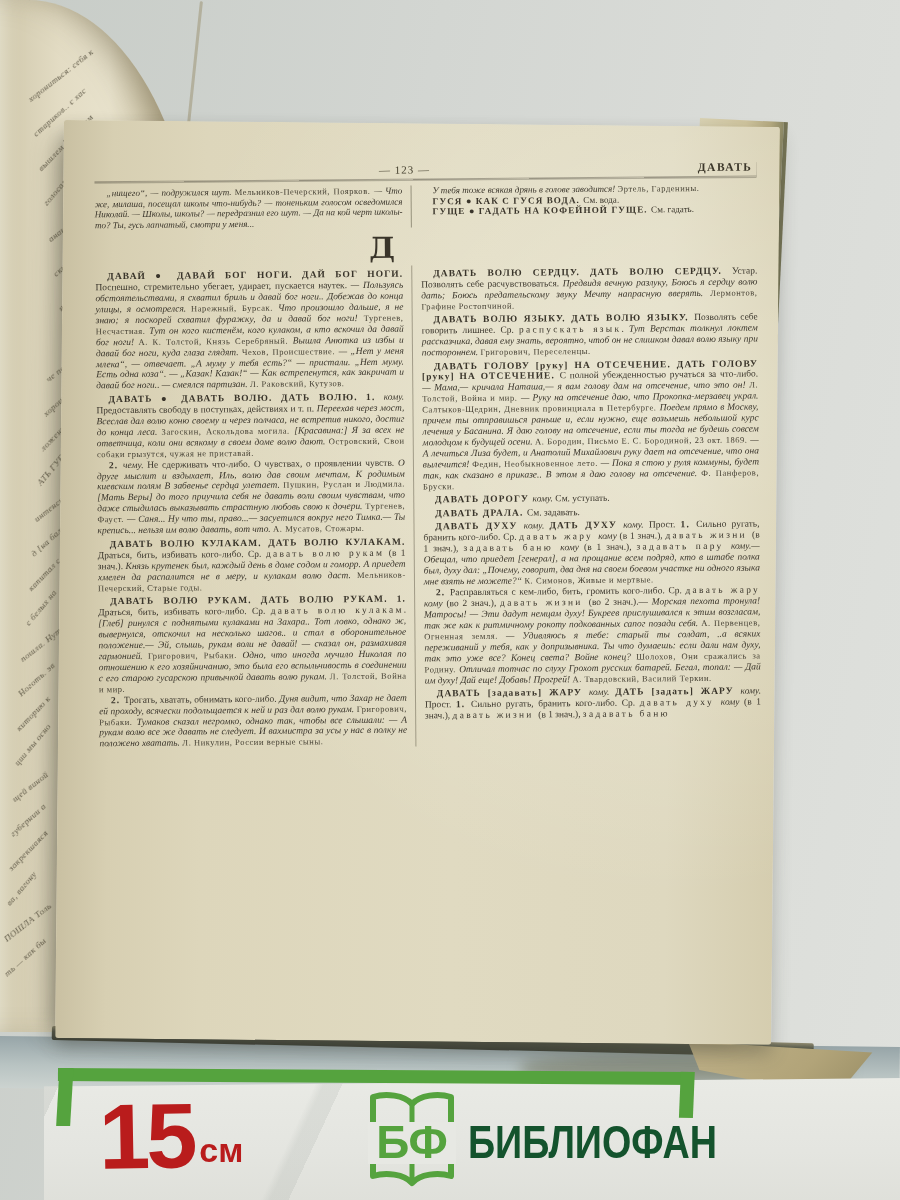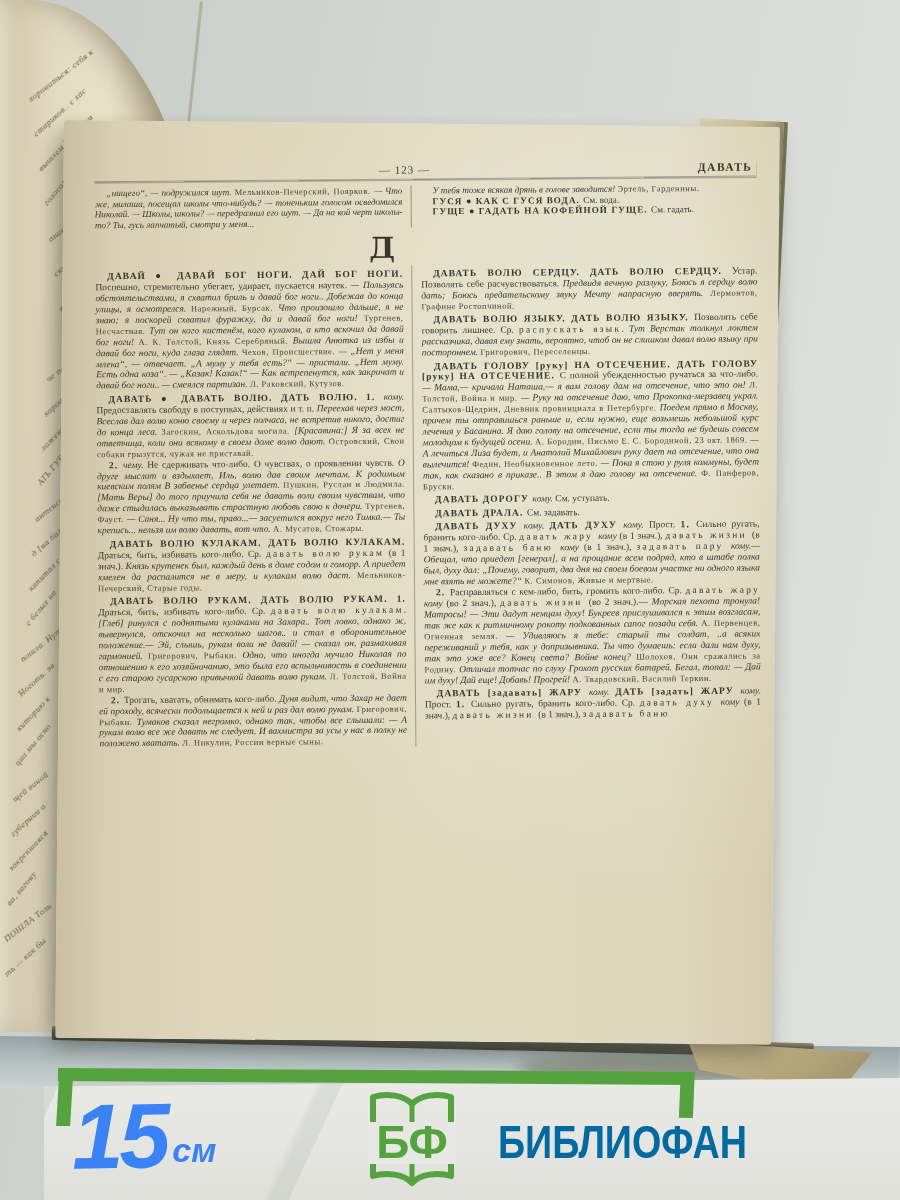--- a/index.html
+++ b/index.html
@@ -98,26 +98,26 @@
     background:
       linear-gradient(115deg, rgba(150,158,152,.20) 0 2%, transparent 2% 30%, rgba(150,158,152,.16) 31% 33%, transparent 33%),
       linear-gradient(180deg,#e9eae5 0%,#e4e5e0 60%,#dfe0da 100%);
     clip-path:polygon(0 7%,100% 0,100% 100%,0 100%);}
   .ruler-bar{left:58px;top:1068px;width:636px;height:13px;background:#55a33e;
     transform:rotate(.35deg);transform-origin:left top;}
   .ruler-bar::before{content:"";position:absolute;left:0;top:0;width:14px;height:58px;
     background:#55a33e;transform:skewX(-3deg);}
   .ruler-bar::after{content:"";position:absolute;right:0;top:0;width:14px;height:46px;
     background:#55a33e;transform:skewX(-2deg);}
-  .ruler-label{left:72px;top:1088px;color:#3b82f6;font-family:"Liberation Sans",sans-serif;font-style:italic;}
+  .ruler-label{left:99px;top:1088px;color:#b91c1c;font-family:"Liberation Sans",sans-serif;}
   .ruler-num{font-size:92px;font-weight:bold;letter-spacing:-4px;line-height:96px;
     display:inline-block;transform:rotate(-1deg);}
   .ruler-unit{font-size:34px;font-weight:bold;display:inline-block;vertical-align:baseline;
     margin-left:6px;transform:translateY(-6px);}
-  .logo{left:366px;top:1090px;display:flex;align-items:center;color:#0369a1;gap:30px;}
+  .logo{left:366px;top:1090px;display:flex;align-items:center;color:#14532d;}
   .logo-book{width:92px;height:104px;}
   .logo-name{font-family:"Liberation Sans",sans-serif;font-weight:bold;font-size:46px;
     letter-spacing:0;transform:scaleX(.82);transform-origin:left center;margin-left:10px;
     line-height:104px;}
 </style>
 </head>
 <body>
 
 <div class="abs corner-dark"></div>
 <div class="abs left-dark-sliver"></div>

